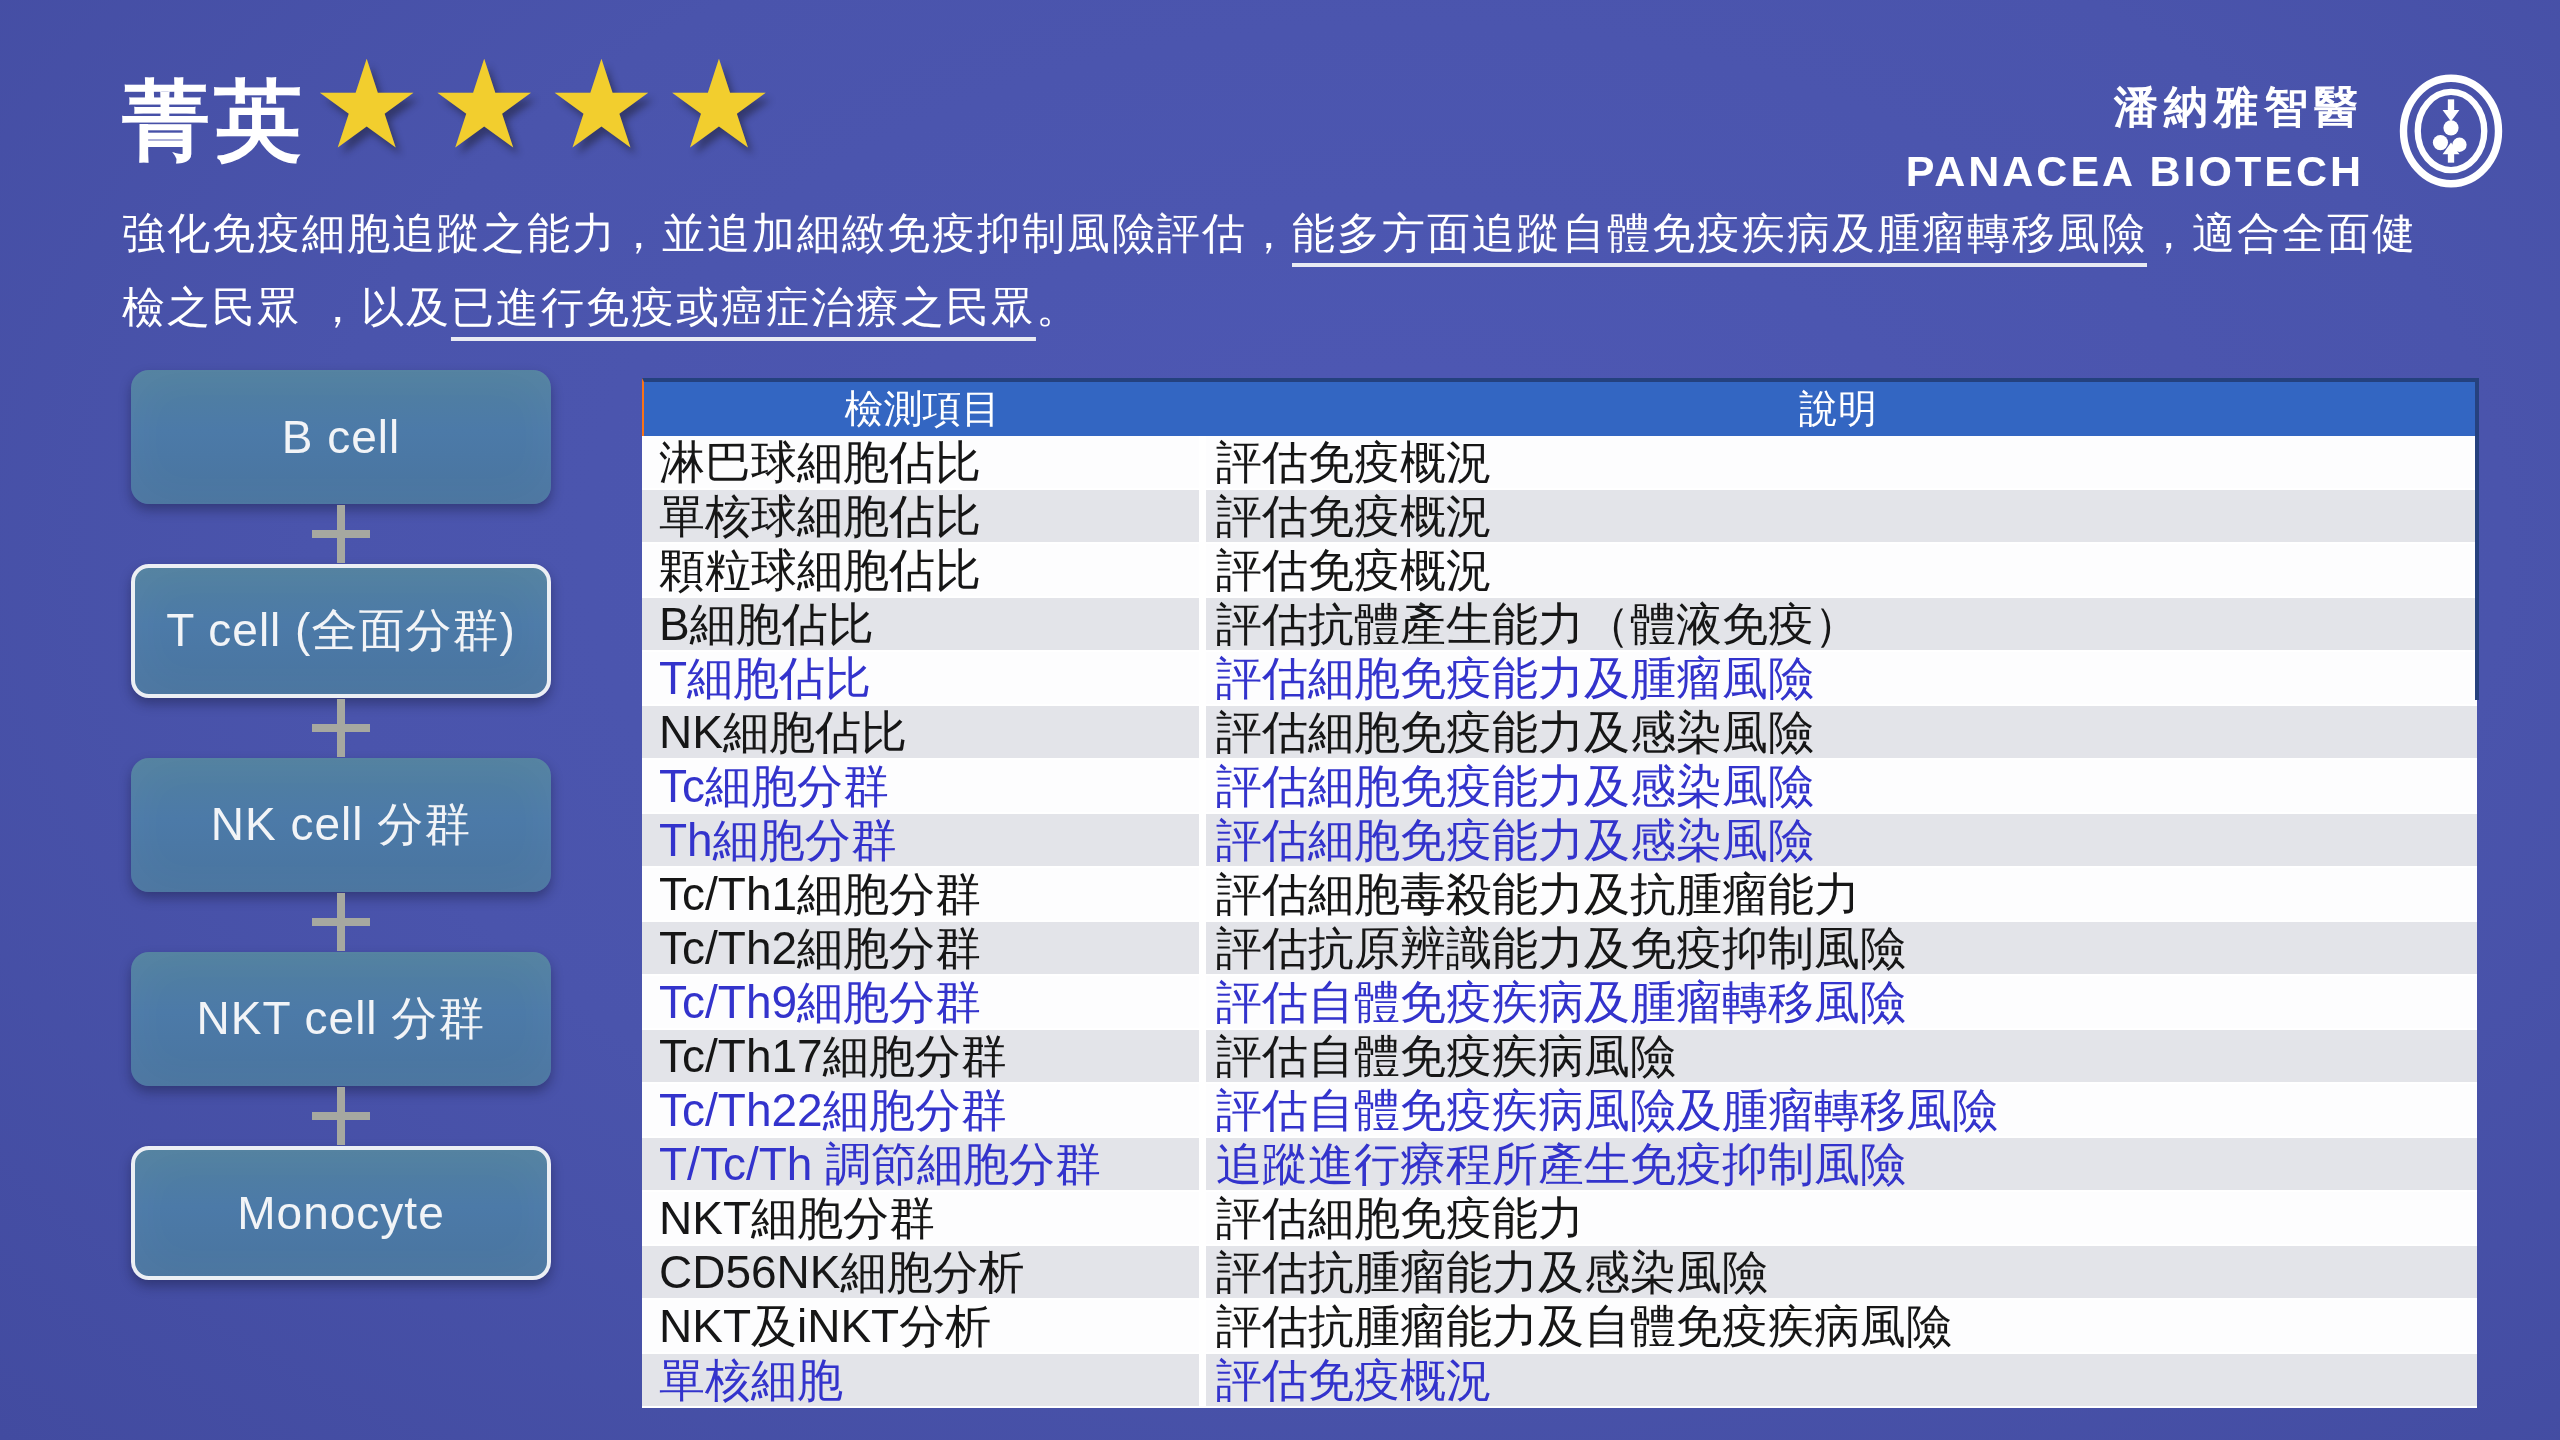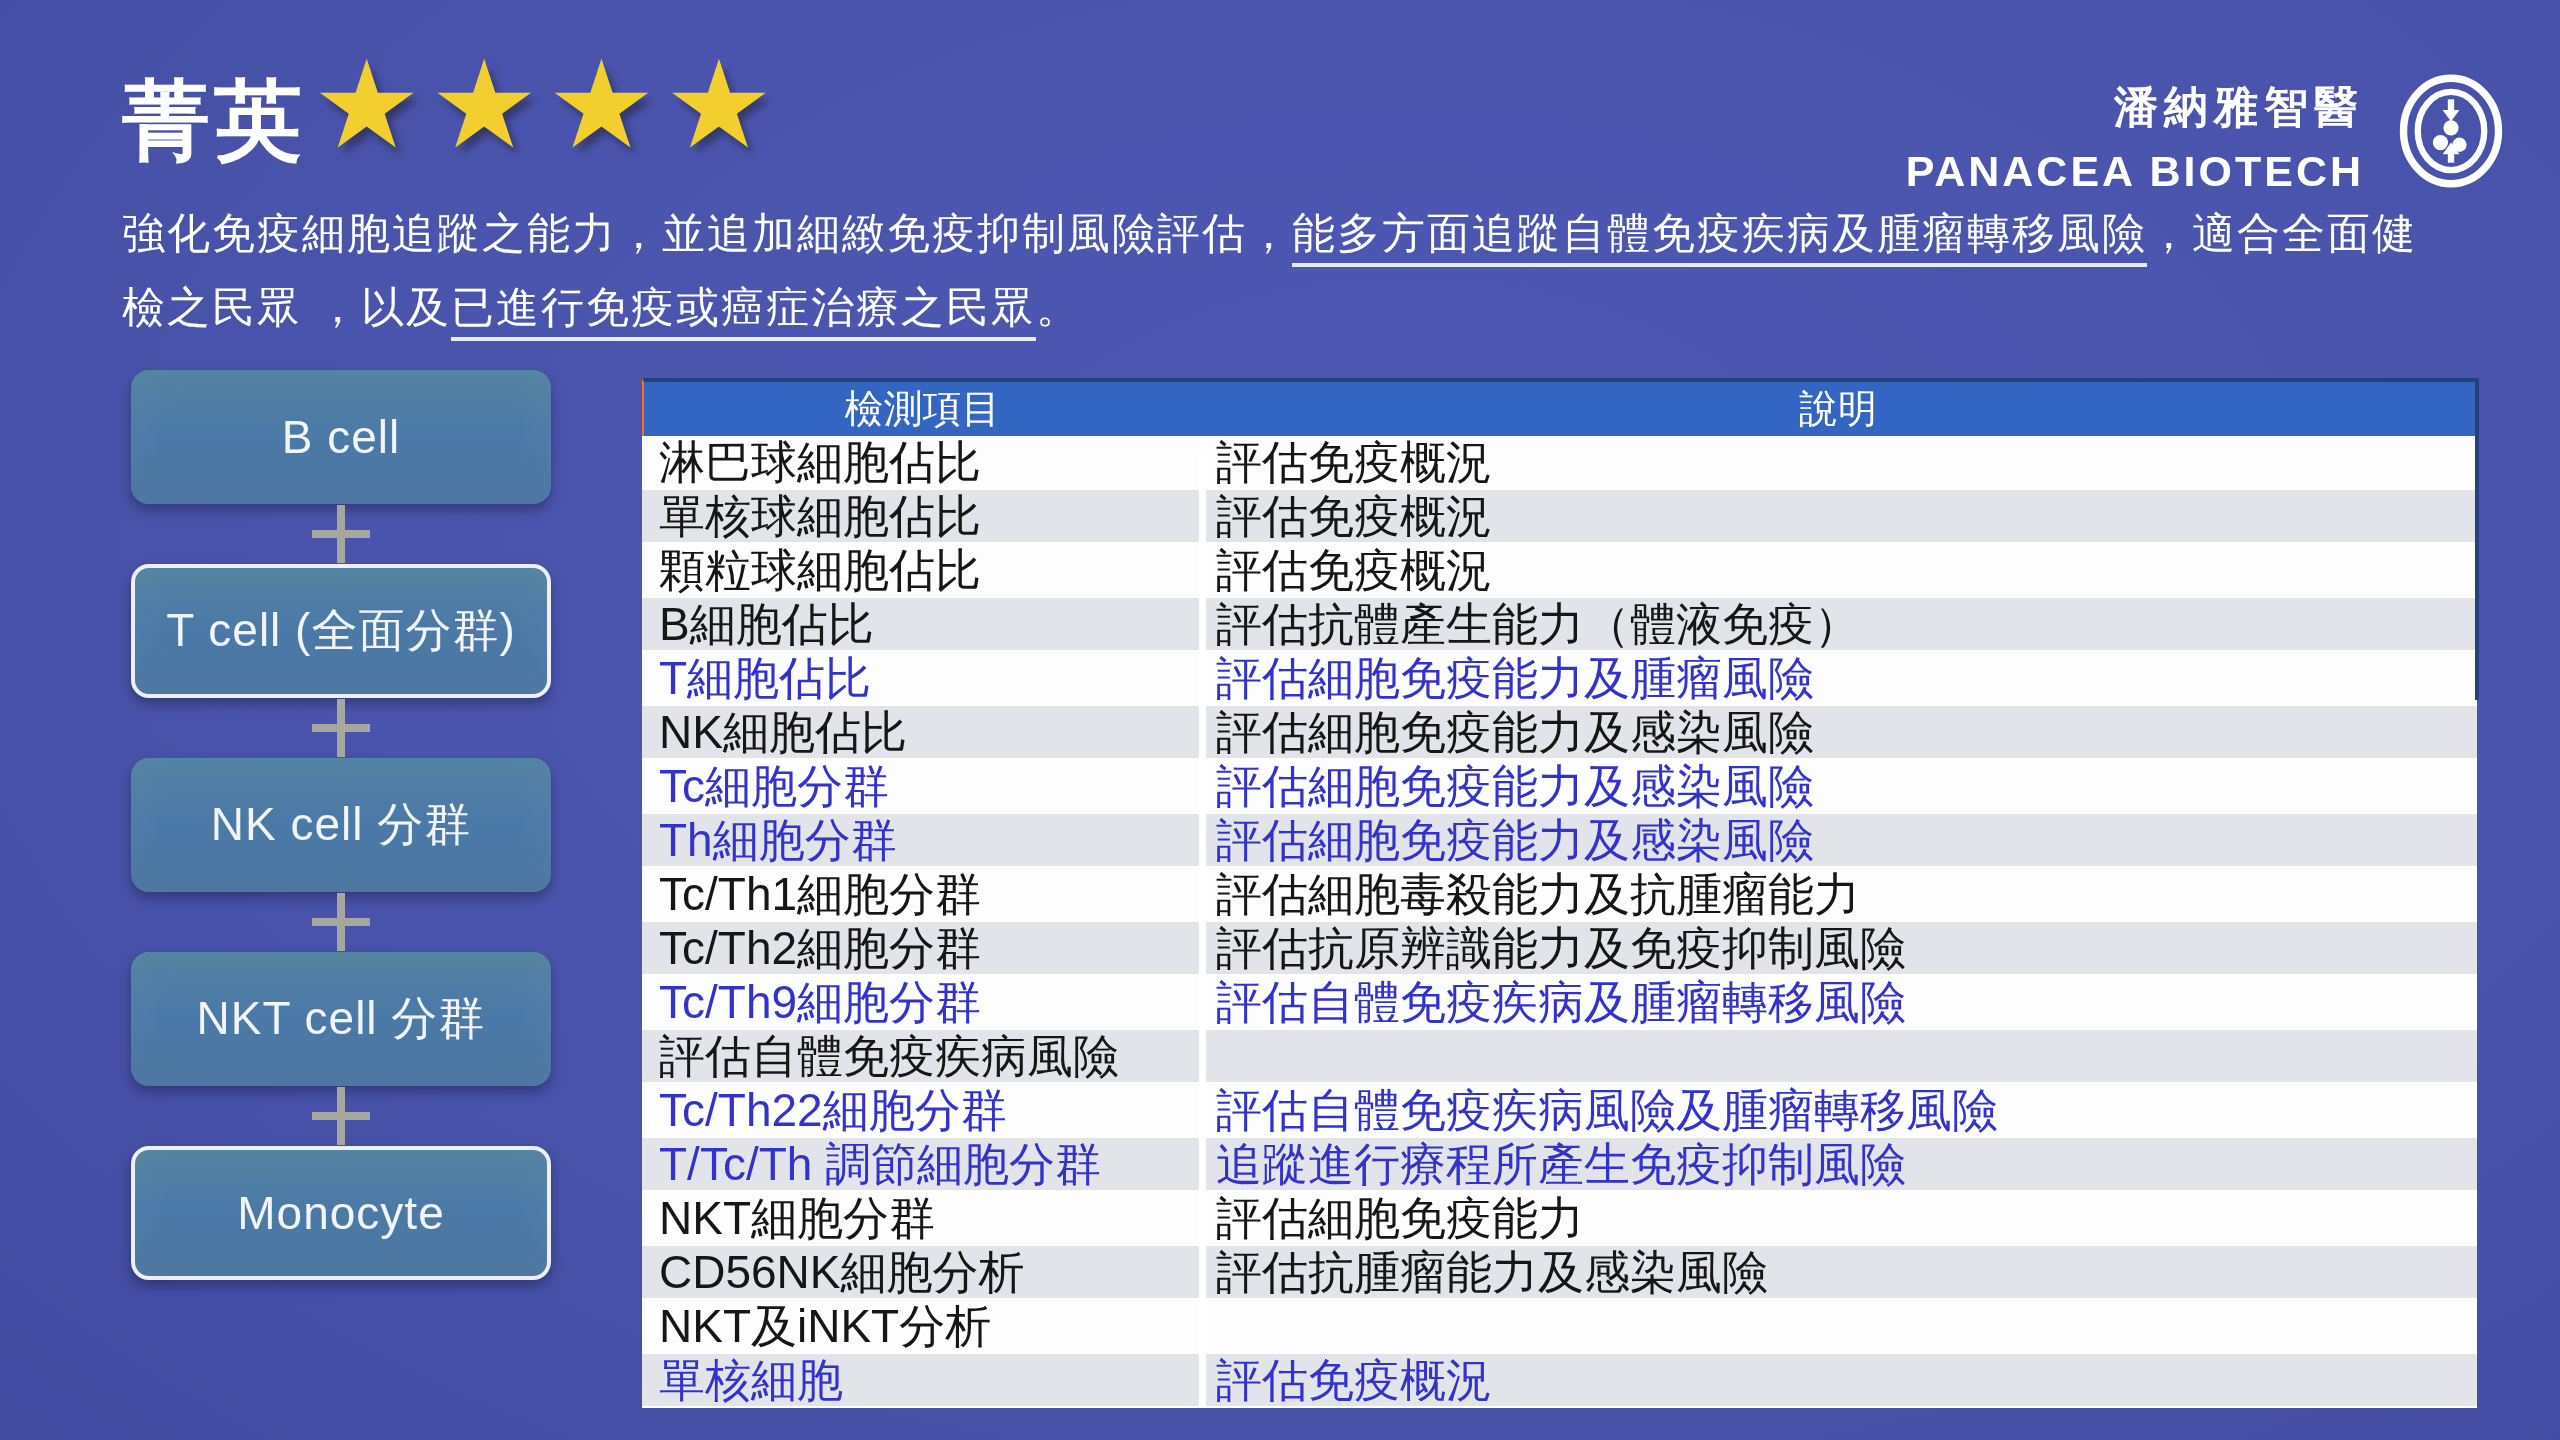--- a/index.html
+++ b/index.html
@@ -213,20 +213,21 @@
     <div class="c1">Tc/Th2細胞分群</div>
     <div class="c2">評估抗原辨識能力及免疫抑制風險</div>
   </div>
 
   <div class="t-row blue">
     <div class="c1">Tc/Th9細胞分群</div>
     <div class="c2">評估自體免疫疾病及腫瘤轉移風險</div>
   </div>
 
   <div class="t-row alt">
+    <div class="c1">Tc/Th17細胞分群</div>
     <div class="c2">評估自體免疫疾病風險</div>
   </div>
 
   <div class="t-row blue">
     <div class="c1">Tc/Th22細胞分群</div>
     <div class="c2">評估自體免疫疾病風險及腫瘤轉移風險</div>
   </div>
 
   <div class="t-row alt blue">
     <div class="c1">T/Tc/Th 調節細胞分群</div>
@@ -238,20 +239,21 @@
     <div class="c2">評估細胞免疫能力</div>
   </div>
 
   <div class="t-row alt">
     <div class="c1">CD56NK細胞分析</div>
     <div class="c2">評估抗腫瘤能力及感染風險</div>
   </div>
 
   <div class="t-row">
     <div class="c1">NKT及iNKT分析</div>
+    <div class="c2">評估抗腫瘤能力及自體免疫疾病風險</div>
   </div>
 
   <div class="t-row alt blue">
     <div class="c1">單核細胞</div>
     <div class="c2">評估免疫概況</div>
   </div>
 <div class="col-divider"></div>
   </div>
   <div class="table-right-edge"></div>
 </div>

